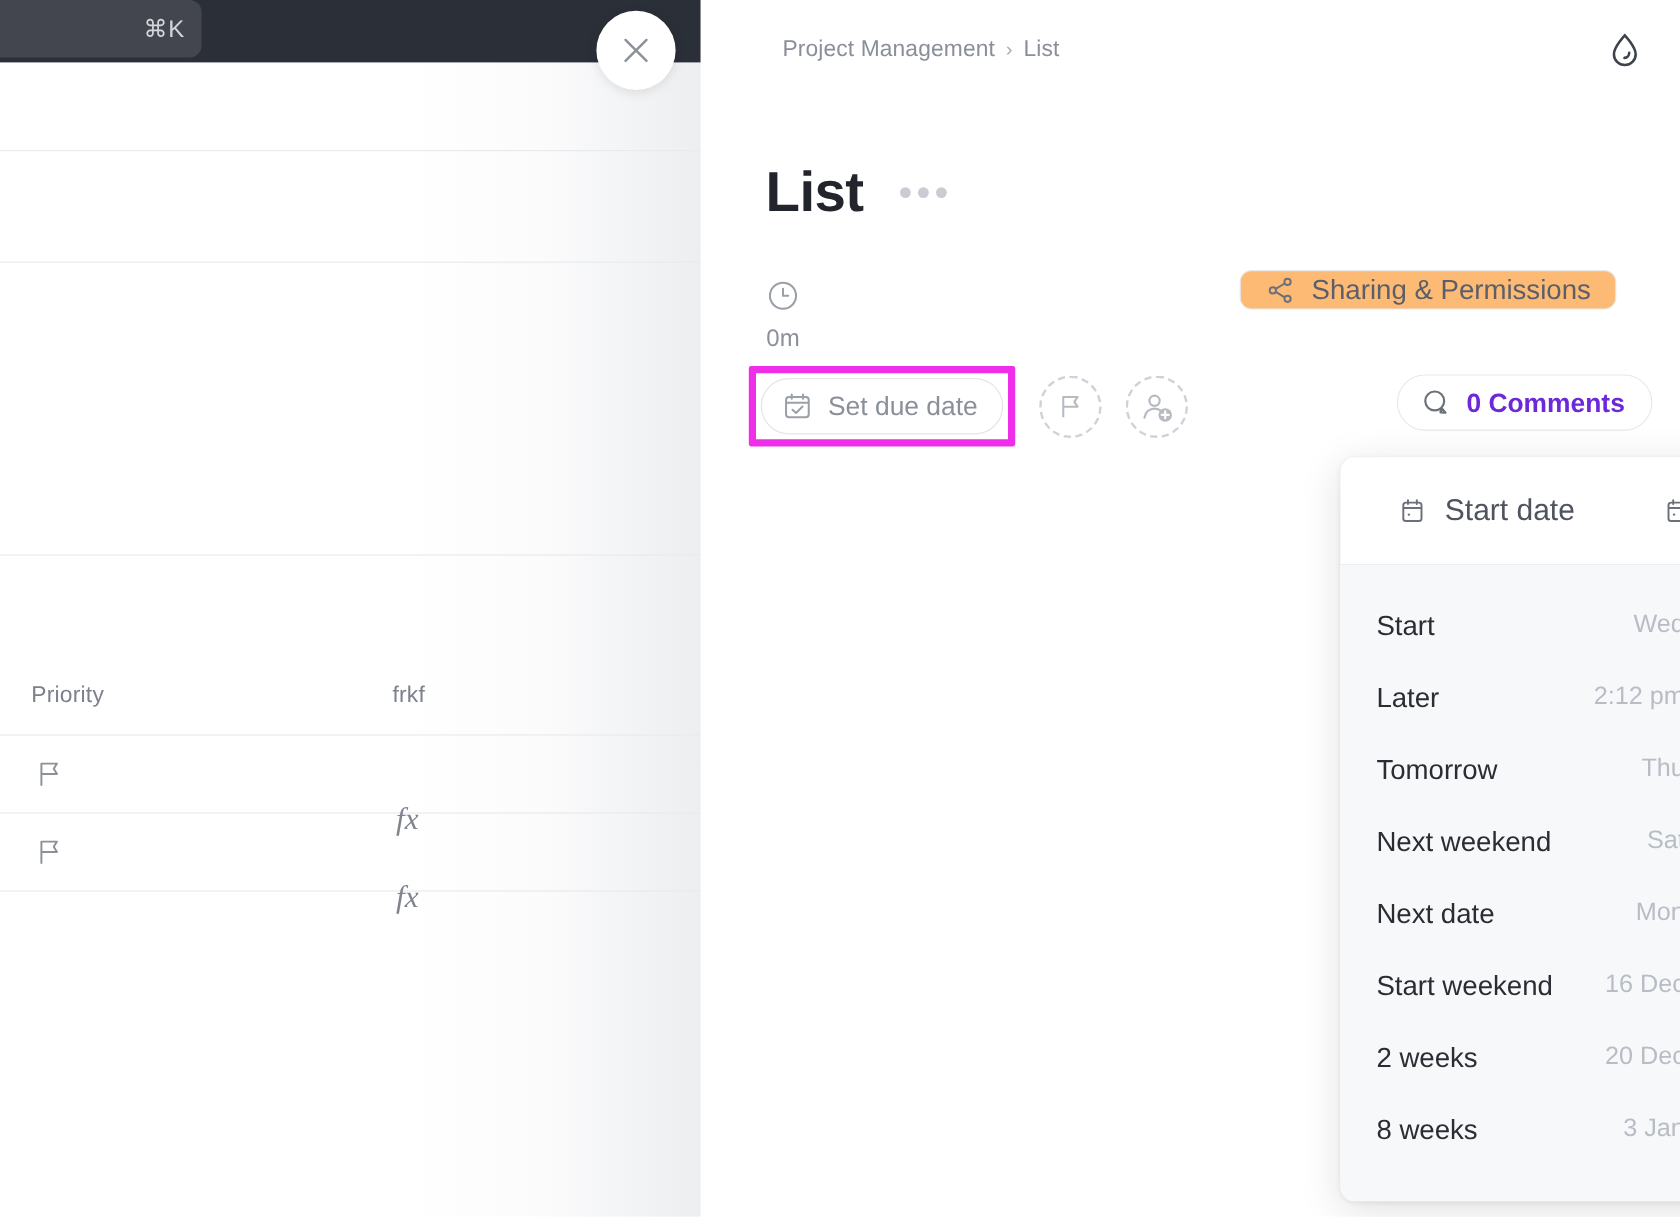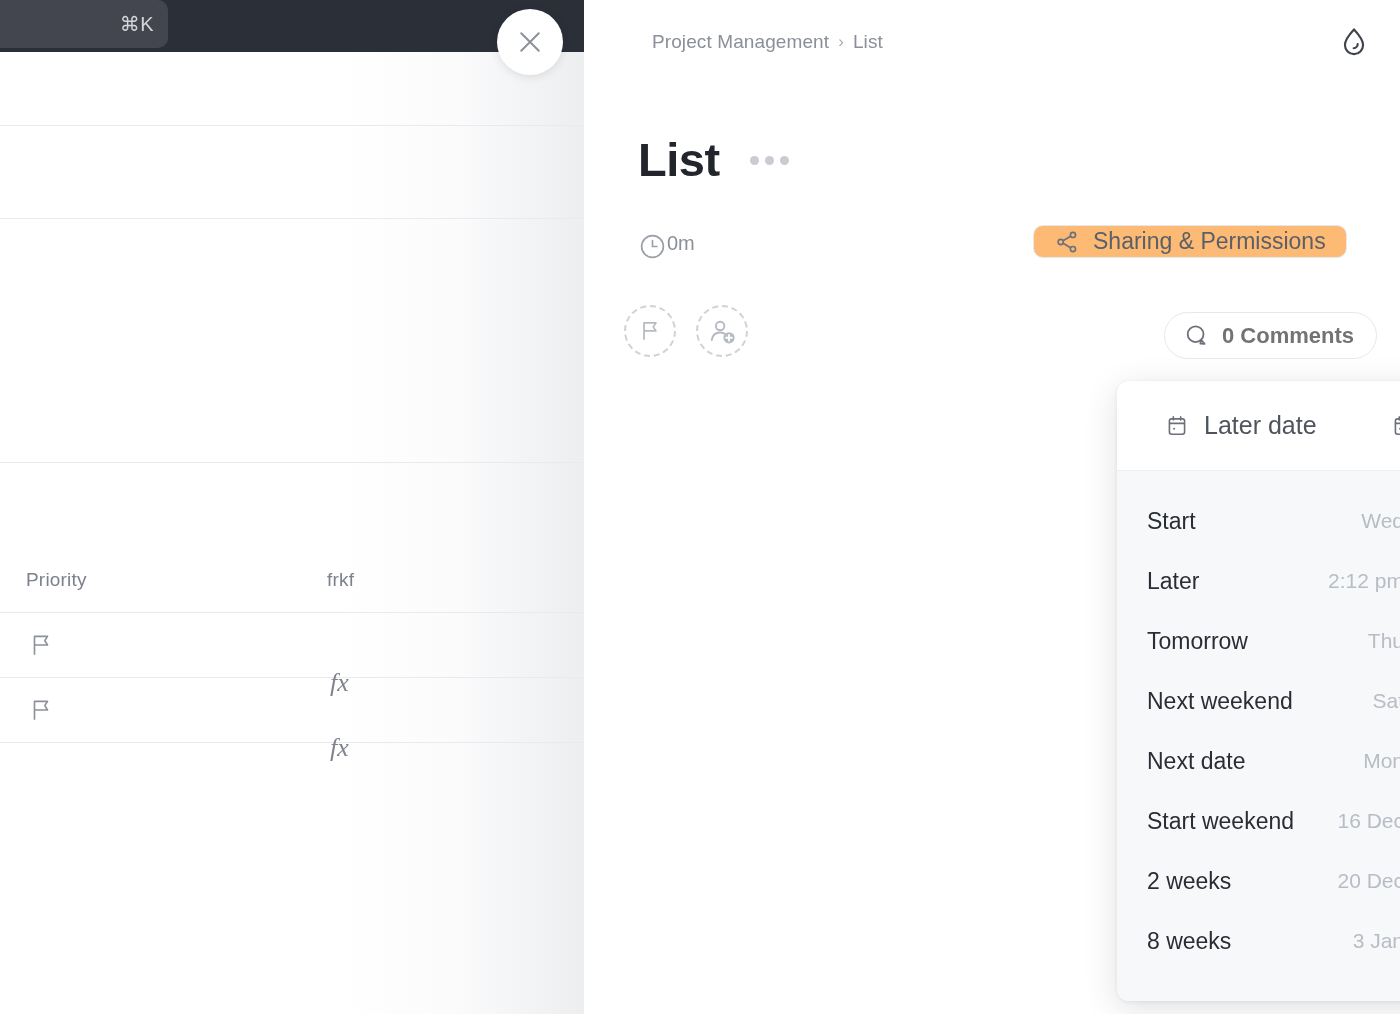--- a/index.html
+++ b/index.html
@@ -72,21 +72,21 @@
     font-size: 47px; font-weight: 700; color: #22252c; letter-spacing: -.5px;
   }
   .dots-btn {
     position: absolute; left: 160px; top: 150px;
     display: flex; gap: 6px; align-items: center; padding: 6px;
   }
   .dots-btn i { width: 9px; height: 9px; border-radius: 50%; background: #c9ccd2; display: block; }
 
   .time-row {
     position: absolute; left: 54px; top: 232px;
-    display: flex; gap: 0;
+    display: flex; align-items: center; gap: 10px; flex-direction: column;
   }
   .time-row .t { font-size: 20px; color: #8a8f99; }
 
   .share-btn {
     position: absolute; left: 449px; top: 225px;
     height: 33px; padding: 0 20px;
     border: 1px solid #e6e8eb; border-radius: 10px; background: #fdba74;
     display: flex; align-items: center; gap: 13px;
     font-size: 23px; color: #5a5f69;
   }
@@ -106,21 +106,21 @@
     width: 52px; height: 52px; border-radius: 50%;
     border: 2px dashed #cfd2d8;
     display: flex; align-items: center; justify-content: center;
     position: relative;
   }
   .comments-btn {
     position: absolute; left: 580px; top: 312px;
     height: 47px; padding: 0 22px 0 18px;
     border: 1px solid #e6e8eb; border-radius: 24px; background: #fff;
     display: flex; align-items: center; gap: 12px;
-    font-size: 22px; color: #737373; font-weight: 600;
+    font-size: 22px; color: #6d28d9; font-weight: 600;
   }
 
   
   .picker {
     position: absolute; left: 533px; top: 381px; width: 857px; height: 620px;
     background: #ffffff; border-radius: 12px;
     box-shadow: 0 8px 34px rgba(20,24,34,.13), 0 1px 4px rgba(20,24,34,.07);
     overflow: hidden;
   }
   .picker-head { height: 89px; display: flex; align-items: center; position: relative; }
@@ -217,20 +217,31 @@
       <svg width="26" height="26" viewBox="0 0 24 24">
         <circle cx="17.5" cy="5.5" r="2.4" stroke="#6b707a" stroke-width="1.5" fill="none"></circle>
         <circle cx="6.2" cy="12" r="2.4" stroke="#6b707a" stroke-width="1.5" fill="none"></circle>
         <circle cx="17.5" cy="18.5" r="2.4" stroke="#6b707a" stroke-width="1.5" fill="none"></circle>
         <path d="M8.4 10.8 L15.3 6.7 M8.4 13.2 L15.3 17.3" stroke="#6b707a" stroke-width="1.5" fill="none"></path>
       </svg>
       <span>Sharing &amp; Permissions</span>
     </div>
 
     <div class="action-row">
+      <div class="highlight-box">
+        <div class="due-pill">
+          <svg width="27" height="27" viewBox="0 0 24 24">
+            <rect x="3.6" y="5.2" width="16.8" height="15" rx="2.2" stroke="#9aa0a8" stroke-width="1.5" fill="none"></rect>
+            <path d="M3.6 9.4 H20.4" stroke="#9aa0a8" stroke-width="1.5"></path>
+            <path d="M7.8 3.4 V6.4 M16.2 3.4 V6.4" stroke="#9aa0a8" stroke-width="1.5" stroke-linecap="round"></path>
+            <path d="M8.4 14.6 L11 17 L15.8 12.2" stroke="#9aa0a8" stroke-width="1.5" fill="none" stroke-linecap="round" stroke-linejoin="round"></path>
+          </svg>
+          <span>Set due date</span>
+        </div>
+      </div>
 
       <div class="dashed-circle">
         <svg width="26" height="28" viewBox="0 0 24 24">
           <path d="M6.5 20 V4.5 H17.5 L15 8.2 L17.5 11.9 H6.5" stroke="#b6bac1" stroke-width="1.6" fill="none" stroke-linejoin="round"></path>
         </svg>
       </div>
 
       <div class="dashed-circle">
         <svg width="30" height="30" viewBox="0 0 24 24">
           <circle cx="10.5" cy="8" r="3.4" stroke="#b6bac1" stroke-width="1.5" fill="none"></circle>
@@ -252,21 +263,21 @@
     <div class="picker">
 
       <div class="picker-head">
         <div class="field start">
           <svg width="26" height="26" viewBox="0 0 24 24">
             <rect x="5" y="5.4" width="14" height="14.2" rx="2" stroke="#6b707a" stroke-width="1.5" fill="none"></rect>
             <path d="M5 9.6 H19" stroke="#6b707a" stroke-width="1.5"></path>
             <path d="M8.6 3.6 V6.4 M15.4 3.6 V6.4" stroke="#6b707a" stroke-width="1.5" stroke-linecap="round"></path>
             <circle cx="9.3" cy="14.6" r=".9" fill="#6b707a"></circle>
           </svg>
-          <span>Later date</span>
+          <span>Start date</span>
         </div>
 
         <div class="field due">
           <svg width="26" height="26" viewBox="0 0 24 24">
             <rect x="5" y="5.4" width="14" height="14.2" rx="2" stroke="#6b707a" stroke-width="1.5" fill="none"></rect>
             <path d="M5 9.6 H19" stroke="#6b707a" stroke-width="1.5"></path>
             <path d="M8.6 3.6 V6.4 M15.4 3.6 V6.4" stroke="#6b707a" stroke-width="1.5" stroke-linecap="round"></path>
             <circle cx="9.3" cy="14.6" r=".9" fill="#6b707a"></circle>
           </svg>
 

